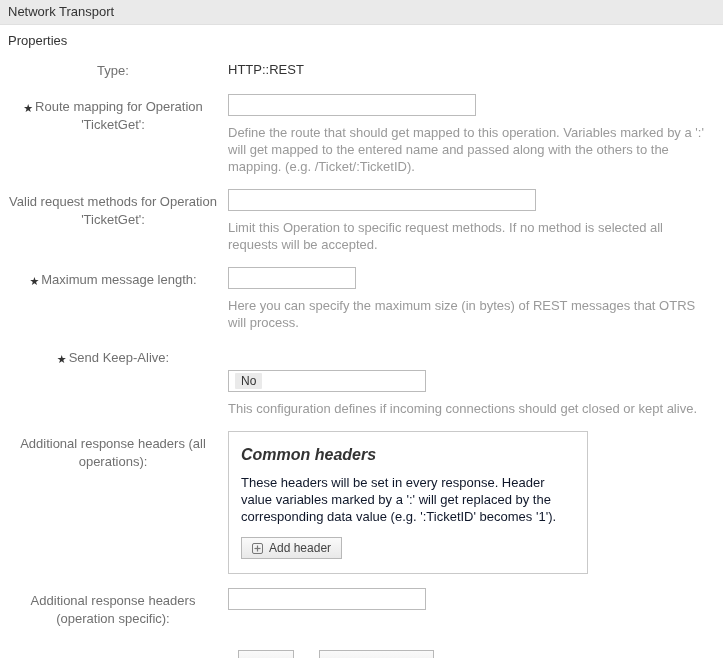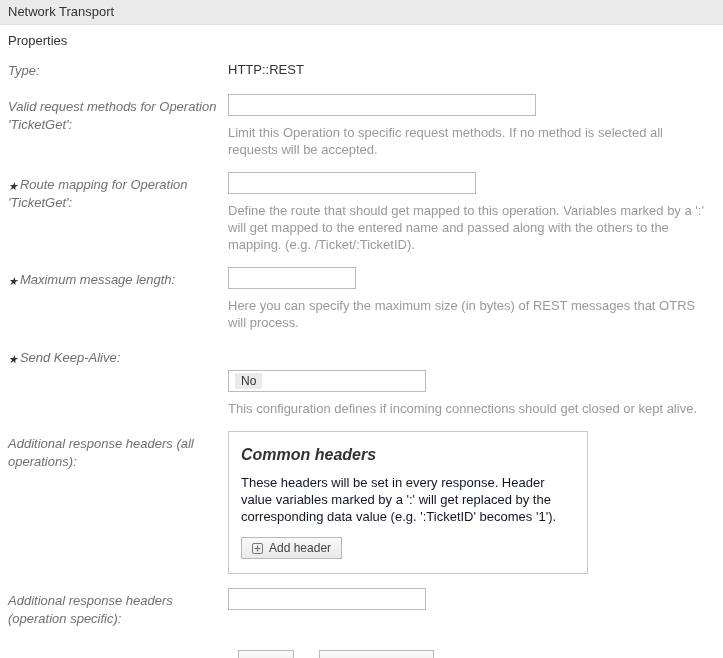--- a/index.html
+++ b/index.html
@@ -2,21 +2,21 @@
 <html><head>
 <meta charset="utf-8">
 <style>
   * { box-sizing: border-box; margin: 0; padding: 0; }
   body { font-family: Arial, Helvetica, sans-serif; font-size: 13px; color: #333; background: #fff; width: 723px; }
   .panel-header { background: #eaeaea; border-bottom: 1px solid #e0e0e0; padding: 4px 8px 5px 8px; font-size: 13px; color: #333; }
   .section-title { padding: 8px 8px 4px 8px; font-size: 13px; color: #333; }
   .form { padding: 0 8px; }
   .row { display: flex; align-items: flex-start; margin-top: 14px; }
   .row.first { margin-top: 6px; }
-  .label-col { width: 220px; flex-shrink: 0; text-align: left; padding-right: 10px; color: #707070; font-size: 13px; line-height: 18px; padding-top: 4px; font-style: italic; }
+  .label-col { width: 220px; flex-shrink: 0; text-align: center; padding-right: 10px; color: #707070; font-size: 13px; line-height: 18px; padding-top: 4px; }
   .label-col .star { color: #333; font-size: 11px; position: relative; top: 1px; margin-right: 2px; }
   .field-col { flex: 1; }
   .value-text { color: #333; padding-top: 4px; }
   input.text-input, .select-box, .combo-box {
     border: 1px solid #bbb; background: #fff; height: 22px; padding: 2px 6px; font-size: 13px;
   }
   .text-input.w1 { width: 248px; }
   .combo-box { width: 308px; }
   .text-input.w2 { width: 128px; }
   .select-box { width: 198px; display: flex; align-items: center; margin-top: 25px; }
@@ -48,34 +48,34 @@
 <div class="section-title">Properties</div>
 
 <div class="form">
 
   <div class="row first">
     <div class="label-col">Type:</div>
     <div class="field-col value-text">HTTP::REST</div>
   </div>
 
   <div class="row">
-    <div class="label-col">Valid request methods for Operation 'TicketGet':</div>
-    <div class="field-col">
-      <div class="combo-box"></div>
-      <div class="help">Limit this Operation to specific request methods. If no method is selected all requests will be accepted.</div>
-    </div>
-  </div>
-
-  <div class="row">
     <div class="label-col">
       <span class="star">★</span><span>Route mapping for Operation 'TicketGet':</span>
     </div>
     <div class="field-col">
       <input type="text" class="text-input w1" value="" style="">
       <div class="help">Define the route that should get mapped to this operation. Variables marked by a ':' will get mapped to the entered name and passed along with the others to the mapping. (e.g. /Ticket/:TicketID).</div>
+    </div>
+  </div>
+
+  <div class="row">
+    <div class="label-col">Valid request methods for Operation 'TicketGet':</div>
+    <div class="field-col">
+      <div class="combo-box"></div>
+      <div class="help">Limit this Operation to specific request methods. If no method is selected all requests will be accepted.</div>
     </div>
   </div>
 
   <div class="row">
     <div class="label-col">
       <span class="star">★</span><span>Maximum message length:</span>
     </div>
     <div class="field-col">
       <input type="text" class="text-input w2" value="" style="">
       <div class="help">Here you can specify the maximum size (in bytes) of REST messages that OTRS will process.</div>

